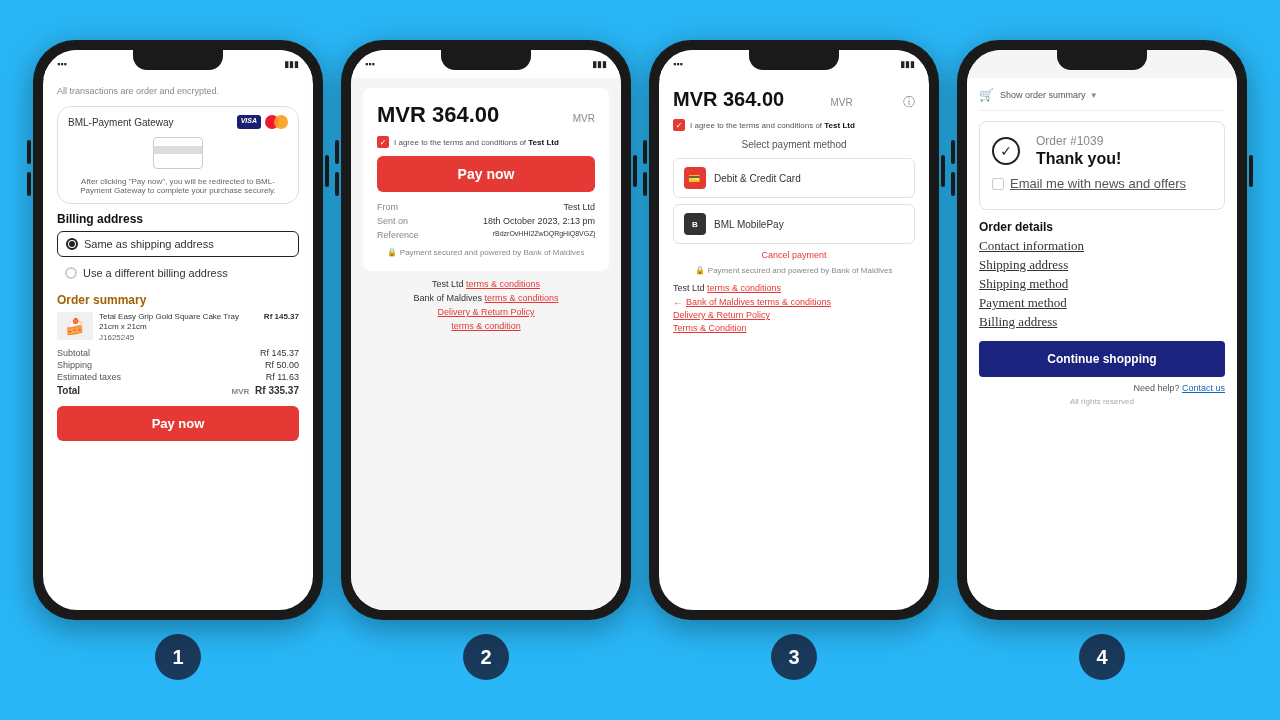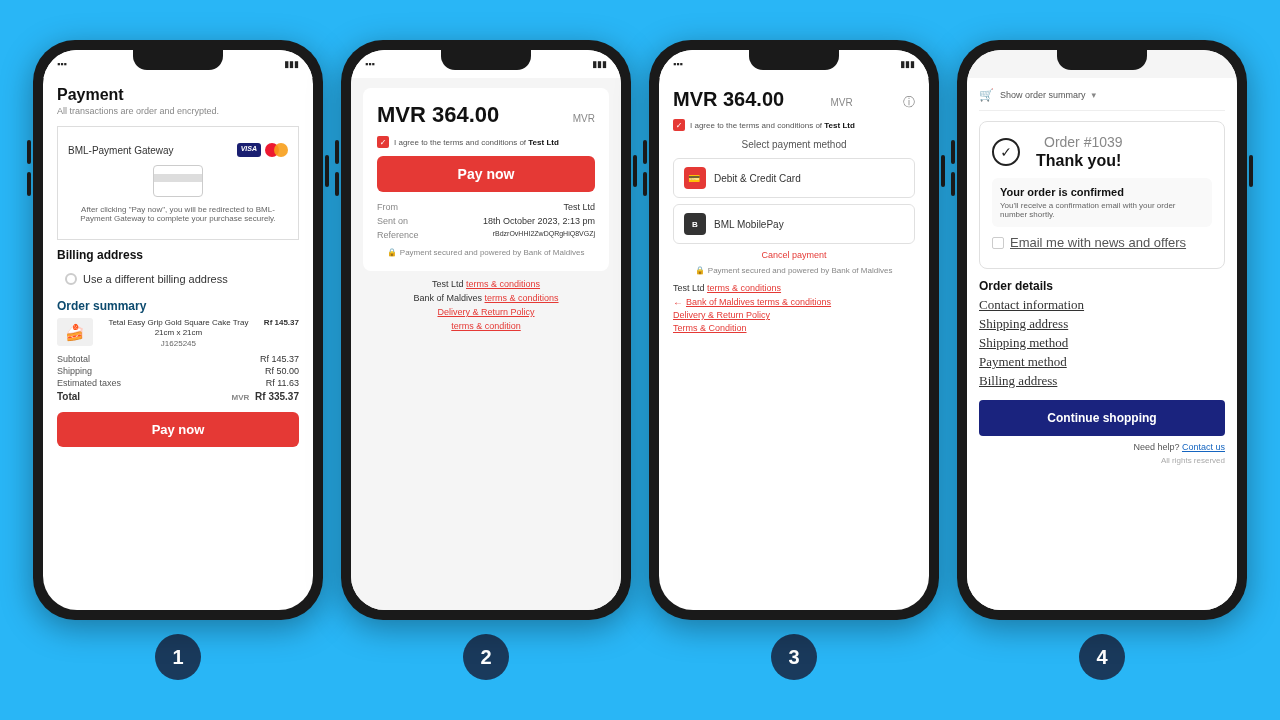--- a/index.html
+++ b/index.html
@@ -66,22 +66,22 @@
       padding: 8px 14px;
       font-size: 11px;
       color: #333;
     }
 
     
     .p1-title { font-size: 16px; font-weight: 700; color: #111; margin-bottom: 2px; }
     .p1-subtitle { font-size: 9px; color: #888; margin-bottom: 10px; }
     .p1-gateway-box {
       border: 1px solid #ddd;
-      border-radius: 0;
-      padding: 16px 10px;
+      border-radius: 14px;
+      padding: 8px 10px;
     }
     .p1-gateway-row {
       display: flex;
       align-items: center;
       justify-content: space-between;
       margin-bottom: 8px;
     }
     .p1-gateway-label { font-size: 10px; color: #333; }
     .p1-card-icons { display: flex; gap: 4px; }
     .visa-badge {
@@ -125,29 +125,29 @@
       width: 12px; height: 12px; border-radius: 50%;
       border: 2px solid #222;
       display: flex; align-items: center; justify-content: center;
     }
     .p1-radio-dot-inner { width: 6px; height: 6px; border-radius: 50%; background: #222; }
     .p1-radio-row2 {
       display: flex; align-items: center; gap: 6px;
       padding: 6px 8px;
     }
     .p1-radio-empty { width: 12px; height: 12px; border-radius: 50%; border: 2px solid #ccc; }
-    .order-summary-title { font-size: 12px; font-weight: 700; color: #0c4a6e; margin: 8px 0 5px; }
+    .order-summary-title { font-size: 12px; font-weight: 700; color: #a16207; margin: 8px 0 5px; }
     .order-item-row { display: flex; gap: 6px; align-items: flex-start; margin-bottom: 6px; }
     .order-item-img {
       width: 36px; height: 28px; background: #f0f0f0;
       border-radius: 3px; flex-shrink: 0;
       display: flex; align-items: center; justify-content: center;
       font-size: 7px; color: #999;
     }
-    .order-item-info { flex: 1; text-align: center; }
+    .order-item-info { flex: 1; }
     .order-item-name { font-size: 8px; color: #333; line-height: 1.3; }
     .order-item-id { font-size: 8px; color: #666; }
     .order-item-price { font-size: 8px; font-weight: 600; color: #333; }
     .summary-row { display: flex; justify-content: space-between; margin-bottom: 2px; }
     .summary-label { font-size: 9px; color: #555; }
     .summary-value { font-size: 9px; color: #333; }
     .total-row { display: flex; justify-content: space-between; margin-top: 3px; font-weight: 700; }
     .total-label { font-size: 10px; }
     .total-value { font-size: 10px; }
     .total-currency { font-size: 8px; color: #888; margin-right: 3px; }
@@ -245,21 +245,21 @@
       padding: 12px;
       margin-bottom: 10px;
     }
     .p4-check-circle {
       width: 28px; height: 28px; border-radius: 50%;
       border: 2.5px solid #222;
       display: flex; align-items: center; justify-content: center;
       float: left; margin-right: 8px;
       font-size: 14px; color: #222;
     }
-    .p4-order-num { font-size: 14px; color: #888; margin-left: 8px; }
+    .p4-order-num { font-size: 12px; color: #888; }
     .p4-thank-you { font-size: 16px; font-weight: 700; color: #111; margin-top: 2px; }
     .p4-confirmed-section {
       background: #f9f9f9;
       border-radius: 6px;
       padding: 8px;
       margin: 8px 0;
     }
     .p4-confirmed-title { font-size: 11px; font-weight: 700; color: #111; margin-bottom: 3px; }
     .p4-confirmed-text { font-size: 8px; color: #666; }
     .p4-email-row { display: flex; align-items: center; gap: 6px; margin: 6px 0; }
@@ -274,21 +274,21 @@
       border-radius: 4px;
       width: 100%;
       padding: 11px;
       font-size: 12px;
       font-weight: 600;
       cursor: pointer;
       margin-top: 8px;
     }
     .p4-need-help { text-align: right; font-size: 9px; color: #555; margin-top: 6px; }
     .p4-contact { color: #1565c0; text-decoration: underline; cursor: pointer; }
-    .p4-rights { text-align: right; font-size: 8px; color: #aaa; margin-top: 4px; }
+    .p4-rights { text-align: center; font-size: 8px; color: #aaa; margin-top: 4px; }
 
     
     .step-circle {
       width: 46px; height: 46px; border-radius: 50%;
       background: #1a3a5c;
       color: #fff;
       display: flex; align-items: center; justify-content: center;
       font-size: 20px; font-weight: 700;
     }
 
@@ -310,41 +310,46 @@
     <div class="side-btn vol-dn"></div>
     <div class="side-btn power"></div>
     <div class="phone-inner">
       <div class="notch-bar">
         <span class="status-left">▪▪▪</span>
         <span class="status-time">16:48</span>
         <span class="status-right">▮▮▮</span>
       </div>
       <div class="notch-center"></div>
       <div class="screen-content">
-        <div class="p1-title">Payment</div>
         <div class="p1-subtitle">All transactions are order and encrypted.</div>
         <div class="p1-gateway-box">
           <div class="p1-gateway-row">
             <span class="p1-gateway-label">BML-Payment Gateway</span>
             <div class="p1-card-icons">
               <span class="visa-badge">VISA</span>
               <div class="mc-badge">
                 <div class="mc-circle1"></div>
                 <div class="mc-circle2"></div>
               </div>
             </div>
           </div>
           <div class="p1-card-icon-area">
             <div class="card-visual">
               <div class="card-stripe"></div>
             </div>
           </div>
           <div class="p1-gateway-note">After clicking "Pay now", you will be redirected to BML-Payment Gateway to complete your purchase securely.</div>
         </div>
         <div class="p1-section-title">Billing address</div>
+        <div class="p1-radio-row">
+          <div class="p1-radio-dot">
+              <div class="p1-radio-dot-inner"></div>
+            </div>
+          <span>Same as shipping address</span>
+        </div>
         <div class="p1-radio-row2">
           <div class="p1-radio-empty"></div>
           <span>Use a different billing address</span>
         </div>
         <div class="order-summary-title">Order summary</div>
         <div class="order-item-row">
           <div class="order-item-img">
             <span style="font-size:16px;">🍰</span>
           </div>
           <div class="order-item-info">
@@ -511,24 +516,20 @@
           <span class="p4-chevron">▾</span>
         </div>
         <div class="p4-order-confirmed-box">
           <div style="display:flex;align-items:center;gap:8px;margin-bottom:8px;">
             <div class="p4-check-circle">✓</div>
             <div>
               <div class="p4-order-num">Order #1039</div>
               <div class="p4-thank-you">Thank you!</div>
             </div>
           </div>
-          <div class="p4-confirmed-section">
-            <div class="p4-confirmed-title">Your order is confirmed</div>
-            <div class="p4-confirmed-text">You'll receive a confirmation email with your order number shortly.</div>
-          </div>
           <div class="p4-email-row">
             <div class="p4-email-checkbox"></div>
             <span class="p4-email-label">Email me with news and offers</span>
           </div>
         </div>
         <div class="p4-details-title">Order details</div>
         <a class="p4-detail-link">Contact information</a>
         <a class="p4-detail-link">Shipping address</a>
         <a class="p4-detail-link">Shipping method</a>
         <a class="p4-detail-link">Payment method</a>

